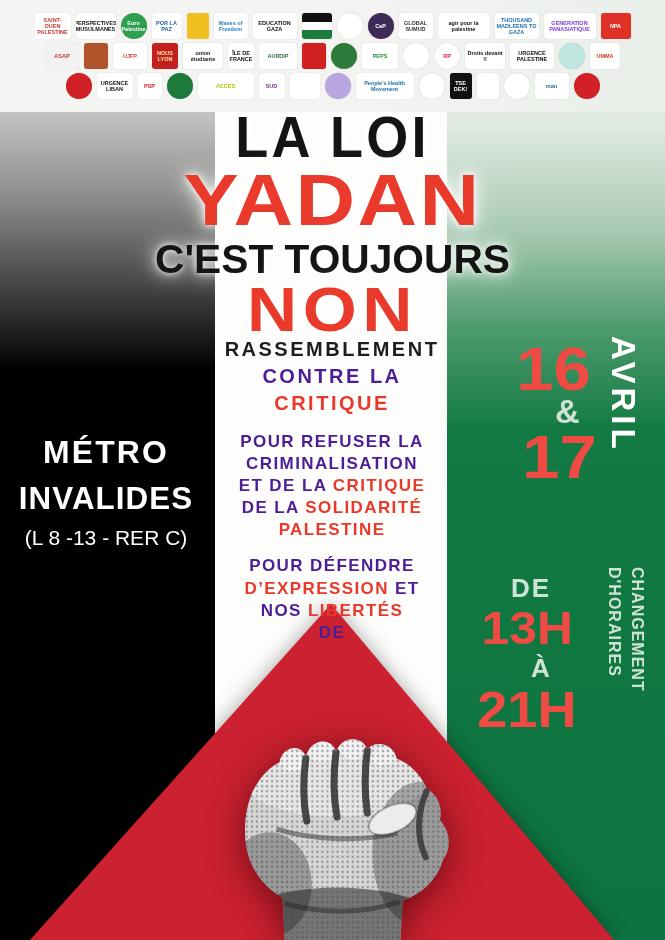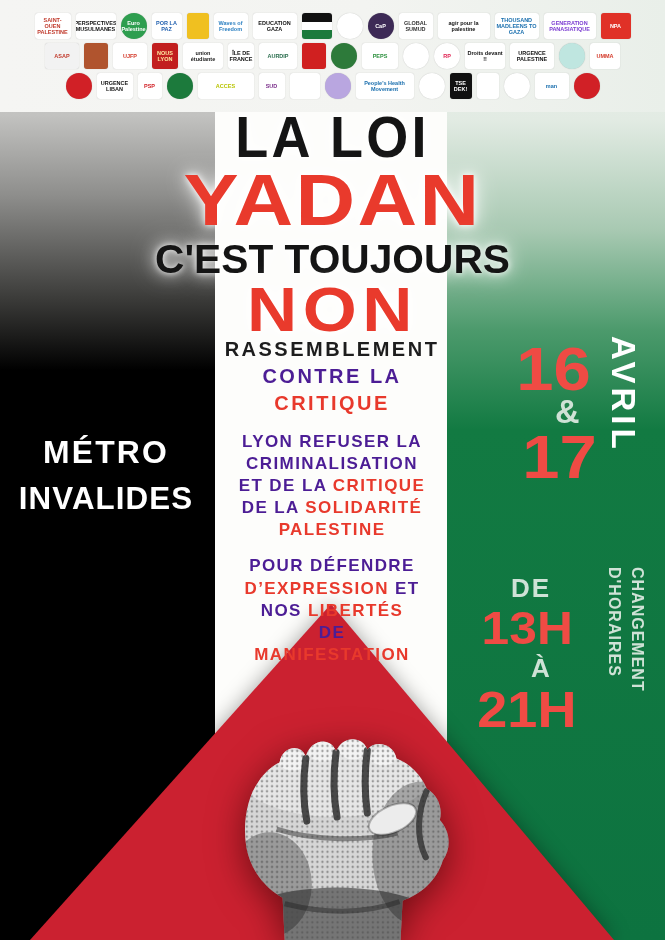--- a/index.html
+++ b/index.html
@@ -180,38 +180,38 @@
     <div class="t4">NON</div>
   </div>
 
   <div class="rally">
     <div class="rally-head">
         <div class="seg-line"><span class="seg seg-db">RASSEMBLEMENT</span></div>
         <div class="seg-line"><span class="seg seg-d">CONTRE LA</span></div>
         <div class="seg-line"><span class="seg seg-r">CRITIQUE</span></div>
       </div>
     <div class="rally-para">
-        <div class="seg-line"><span class="seg seg-d">LYON REFUSER LA</span></div>
+        <div class="seg-line"><span class="seg seg-d">POUR REFUSER LA</span></div>
         <div class="seg-line"><span class="seg seg-d">CRIMINALISATION</span></div>
         <div class="seg-line"><span class="seg seg-d">ET DE LA </span><span class="seg seg-r">CRITIQUE</span></div>
         <div class="seg-line"><span class="seg seg-d">DE LA </span><span class="seg seg-r">SOLIDARITÉ</span></div>
         <div class="seg-line"><span class="seg seg-r">PALESTINE</span></div>
       </div>
     <div class="rally-para">
         <div class="seg-line"><span class="seg seg-d">POUR DÉFENDRE</span></div>
         <div class="seg-line"><span class="seg seg-r">D’EXPRESSION</span><span class="seg seg-d"> ET</span></div>
         <div class="seg-line"><span class="seg seg-d">NOS </span><span class="seg seg-r">LIBERTÉS</span></div>
         <div class="seg-line"><span class="seg seg-d">DE</span></div>
-        <div class="seg-line"><span class="seg seg-r">MANIFESTATION</span></div>
       </div>
   </div>
 
   <div class="metro">
     <div class="m1">MÉTRO</div>
     <div class="m2">INVALIDES</div>
+    <div class="m3">(L 8 -13 - RER C)</div>
   </div>
 
   <div class="dateblock">
     <div class="d16">16</div>
     <div class="damp">&amp;</div>
     <div class="d17">17</div>
     <div class="davril">AVRIL</div>
   </div>
 
   <div class="timeblock">

